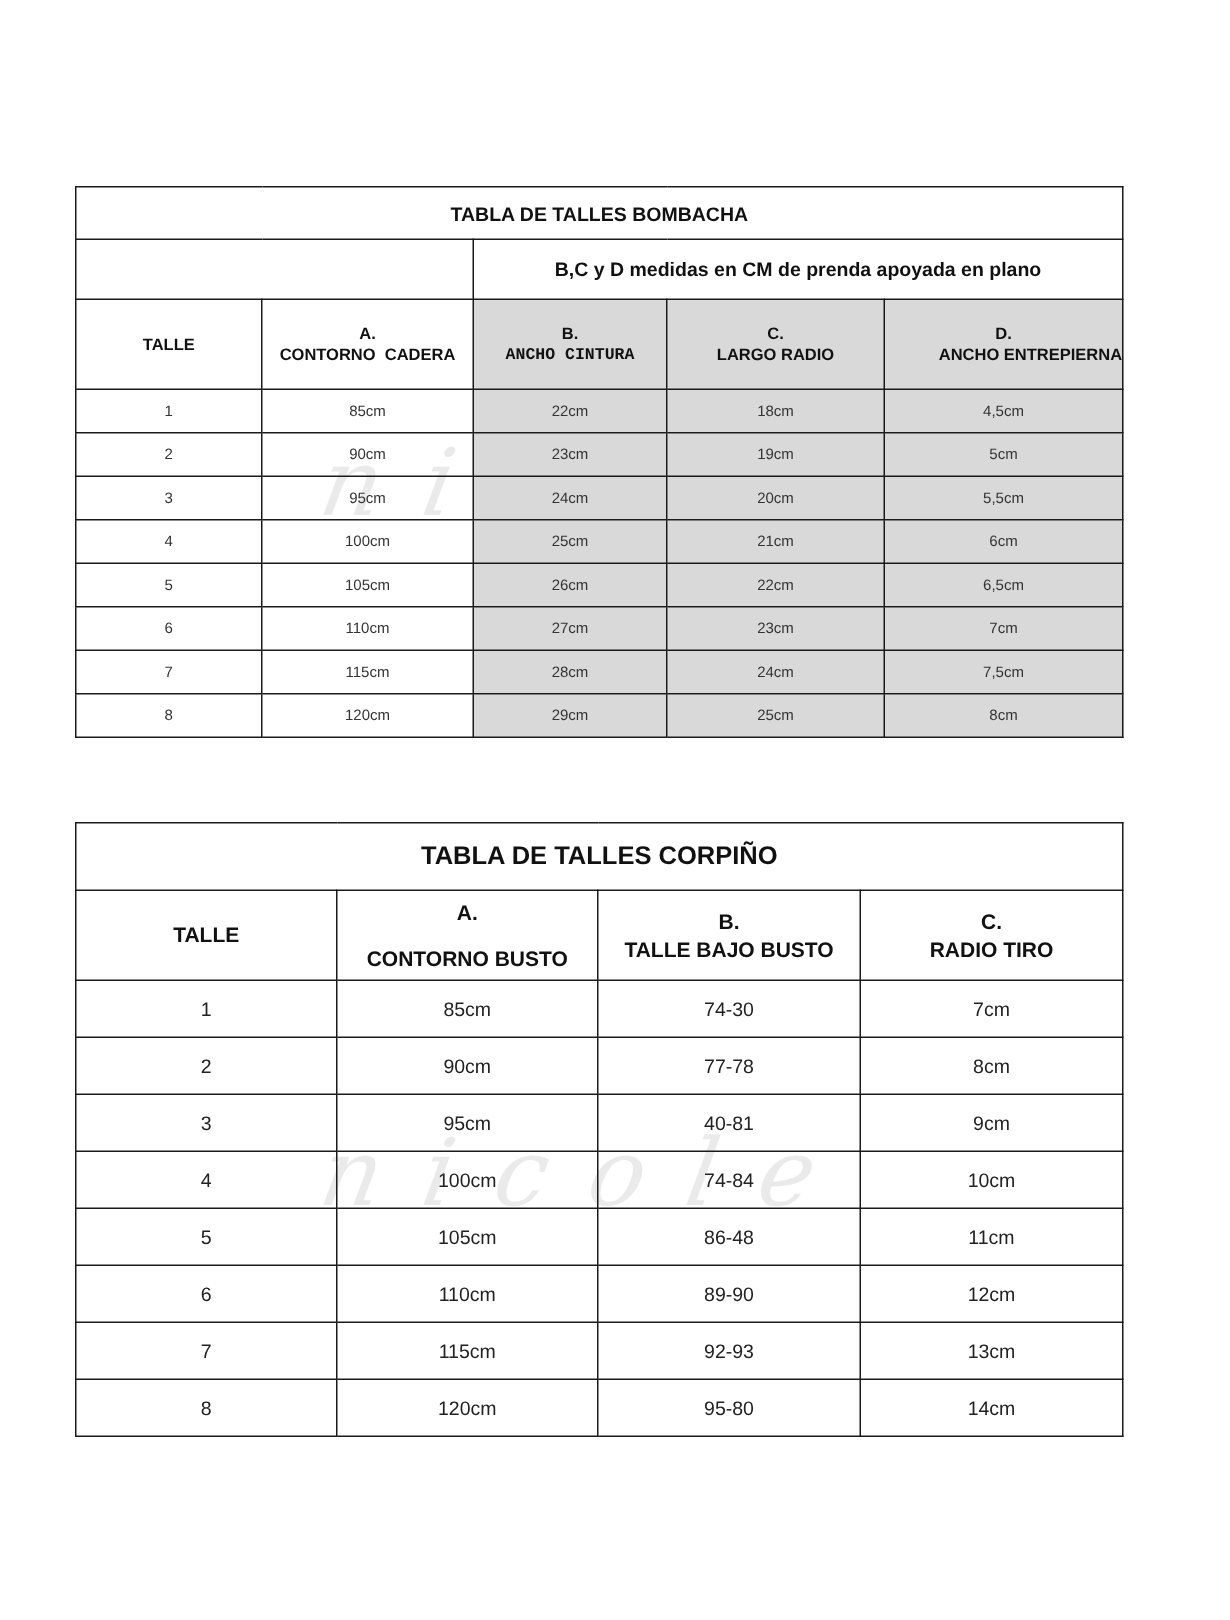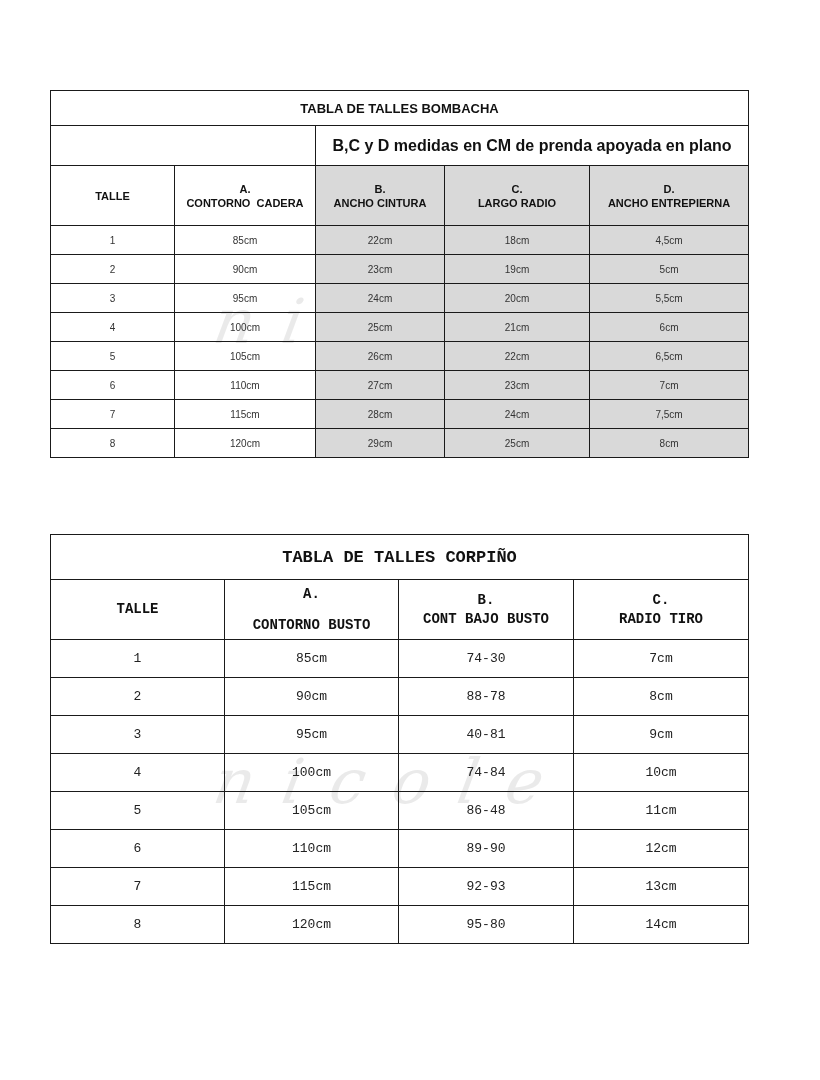--- a/index.html
+++ b/index.html
@@ -4,29 +4,29 @@
 <style>
   html, body { margin: 0; padding: 0; }
   body {
     width: 820px; height: 1080px; background: #ffffff; position: relative;
     font-family: "Liberation Sans", "DejaVu Sans", sans-serif; color: #111;
     overflow: hidden;
   }
   table { border-collapse: collapse; position: absolute; table-layout: fixed; }
   td, th { border: 1.5px solid #1a1a1a; text-align: center; vertical-align: middle; padding: 0; }
   
-  #t1 { left: 50px; top: 90px; width: 698px; }
+  #t1 { left: 50px; top: 124px; width: 698px; }
   #t1 .title td { height: 34px; font-weight: bold; font-size: 13px; }
-  #t1 .note td { height: 39px; font-weight: bold; font-size: 16px; }
+  #t1 .note td { height: 39px; font-weight: bold; font-size: 13px; }
   #t1 .head th { height: 59px; font-size: 11px; font-weight: bold; line-height: 14px; }
   #t1 .row td { height: 28px; font-size: 10px; color: #333; }
   #t1 .g { background: #d9d9d9; }
   #t1 .note td.empty { border-right: 1.5px solid #1a1a1a; }
   
-  #t2 { left: 50px; top: 534px; width: 698px; font-family: Liberation Mono, monospace; }
+  #t2 { left: 50px; top: 548px; width: 698px; }
   #t2 .title td { height: 44px; font-weight: bold; font-size: 17px; }
   #t2 .head th { height: 59px; font-size: 14px; font-weight: bold; line-height: 19px; }
   #t2 .row td { height: 37px; font-size: 13px; color: #222; }
   .wm {
     position: absolute; font-family: "DejaVu Serif", serif; font-style: italic;
     color: rgba(160,160,160,0.22); letter-spacing: 28px; pointer-events: none;
     font-size: 62px; transform: skewX(-10deg);
   }
   #wm1 { left: 215px; top: 285px; }
   #wm2 { left: 215px; top: 745px; }
@@ -55,29 +55,29 @@
   <tr class="head" id="t1head">
         <th>
           <div style="white-space: pre;">TALLE</div>
         </th>
         <th>
           <div>A.</div>
           <div style="white-space: pre;">CONTORNO  CADERA</div>
         </th>
         <th class="g">
           <div>B.</div>
-          <div style="white-space: pre;">ANCHO CINTURA</div>
+          <div style="white-space: pre; font-family: Liberation Mono, monospace;">ANCHO CINTURA</div>
         </th>
         <th class="g">
           <div>C.</div>
           <div style="white-space: pre;">LARGO RADIO</div>
         </th>
         <th class="g">
           <div>D.</div>
-          <div style="white-space: pre;">ANCHO ENTREPIERNA</div>
+          <div style="white-space: pre; text-align: right;">ANCHO ENTREPIERNA</div>
         </th>
       </tr>
   </tbody>
     <tbody id="t1body">
       <tr class="row">
         <td>1</td>
         <td>85cm</td>
         <td class="g">22cm</td>
         <td class="g">18cm</td>
         <td class="g">4,5cm</td>
@@ -150,39 +150,39 @@
   <tr class="head" id="t2head">
         <th>
           <div style="white-space: pre;">TALLE</div>
         </th>
         <th>
           <div>A.</div>
           <div style="white-space: pre; margin-top: 12px;">CONTORNO BUSTO</div>
         </th>
         <th>
           <div>B.</div>
-          <div style="white-space: pre;">CONT BAJO BUSTO</div>
+          <div style="white-space: pre;">TALLE BAJO BUSTO</div>
         </th>
         <th>
           <div>C.</div>
           <div style="white-space: pre;">RADIO TIRO</div>
         </th>
       </tr>
   </tbody>
     <tbody id="t2body">
       <tr class="row">
         <td>1</td>
         <td>85cm</td>
         <td>74-30</td>
         <td>7cm</td>
       </tr>
       <tr class="row">
         <td>2</td>
         <td>90cm</td>
-        <td>88-78</td>
+        <td>77-78</td>
         <td>8cm</td>
       </tr>
       <tr class="row">
         <td>3</td>
         <td>95cm</td>
         <td>40-81</td>
         <td>9cm</td>
       </tr>
       <tr class="row">
         <td>4</td>

